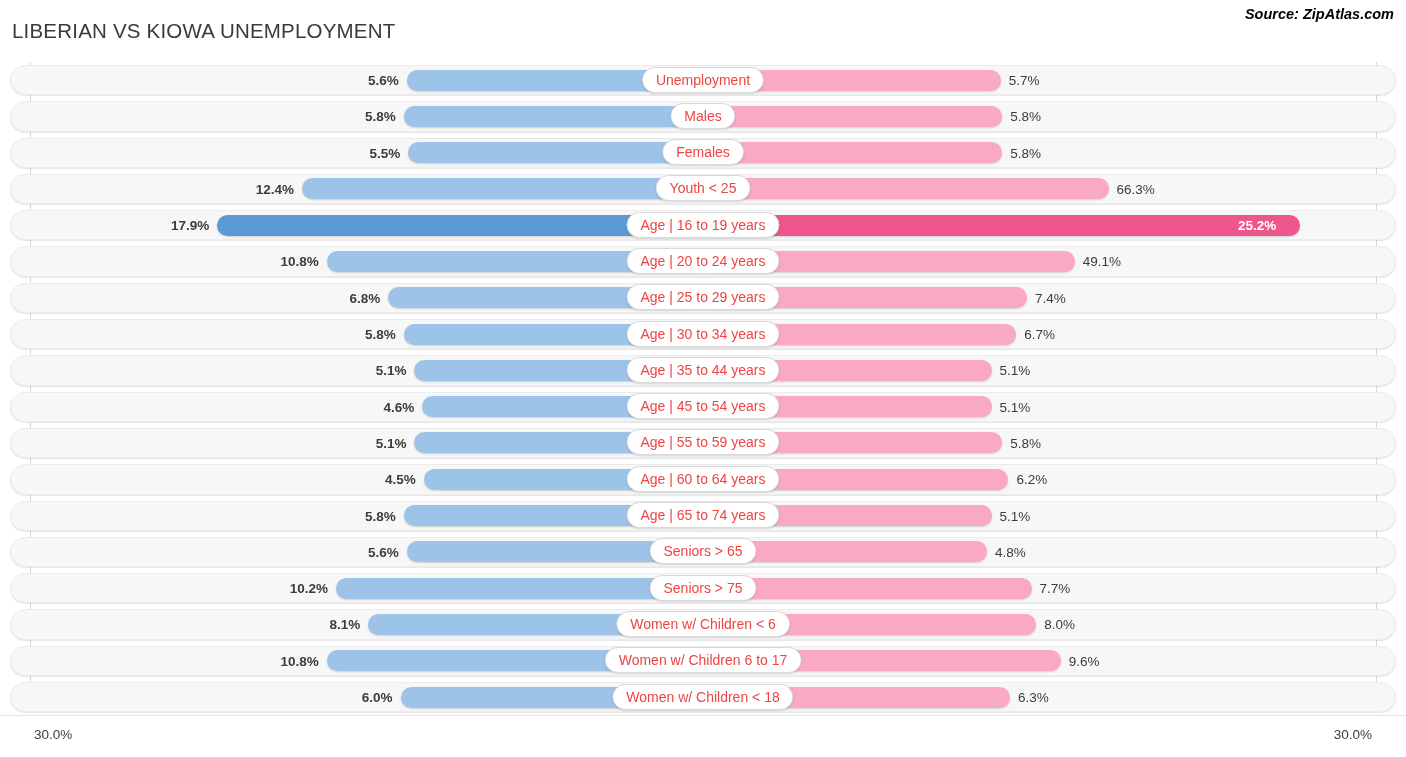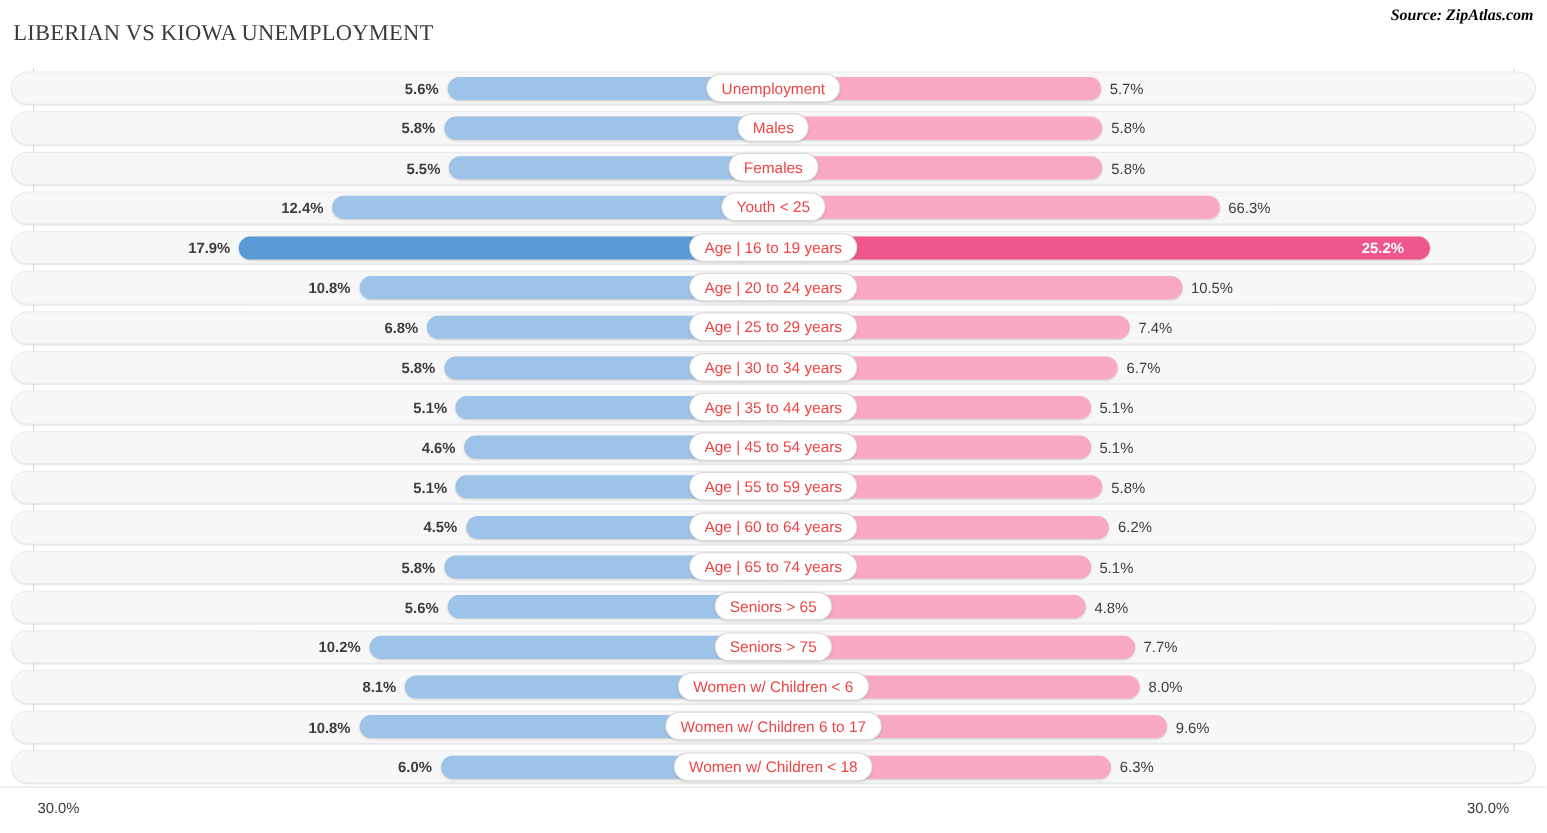--- a/index.html
+++ b/index.html
@@ -12,21 +12,21 @@
   }
   #chart-root {
     position: relative;
     width: 1406px; height: 757px;
     background: #ffffff;
   }
 
   
   .header {
     position: absolute; left: 0; top: 0;
-    width: 1406px; height: 62px; font-family: Liberation Serif, serif;
+    width: 1406px; height: 62px;
   }
   .chart-title {
     position: absolute; left: 12px; top: 19px;
     font-size: 20.5px; font-weight: 400;
     color: #3a3a3a; letter-spacing: .2px;
     white-space: nowrap;
   }
   .chart-source {
     position: absolute; right: 12px; top: 6px;
     font-size: 14.5px; font-style: italic; font-weight: bold;
@@ -181,21 +181,21 @@
           <div class="bar right" style="width: 597px; background: rgb(240, 86, 142);"></div>
           <div class="val left" style="right: 1196.66px;">17.9%</div>
           <div class="val right inside" style="left: 1238px;">25.2%</div>
           <div class="cat-pill">Age | 16 to 19 years</div>
         </div>
         <div class="row">
           <div class="track"></div>
           <div class="bar left" style="width: 376.32px; background: rgb(157, 195, 233);"></div>
           <div class="bar right" style="width: 371.7px; background: rgb(249, 168, 197);"></div>
           <div class="val left" style="right: 1087.32px;">10.8%</div>
-          <div class="val right" style="left: 1082.7px;">10.5%</div>
+          <div class="val right" style="left: 1082.7px;">49.1%</div>
           <div class="cat-pill">Age | 20 to 24 years</div>
         </div>
         <div class="row">
           <div class="track"></div>
           <div class="bar left" style="width: 314.72px; background: rgb(157, 195, 233);"></div>
           <div class="bar right" style="width: 323.96px; background: rgb(249, 168, 197);"></div>
           <div class="val left" style="right: 1025.72px;">6.8%</div>
           <div class="val right" style="left: 1034.96px;">7.4%</div>
           <div class="cat-pill">Age | 25 to 29 years</div>
         </div>

